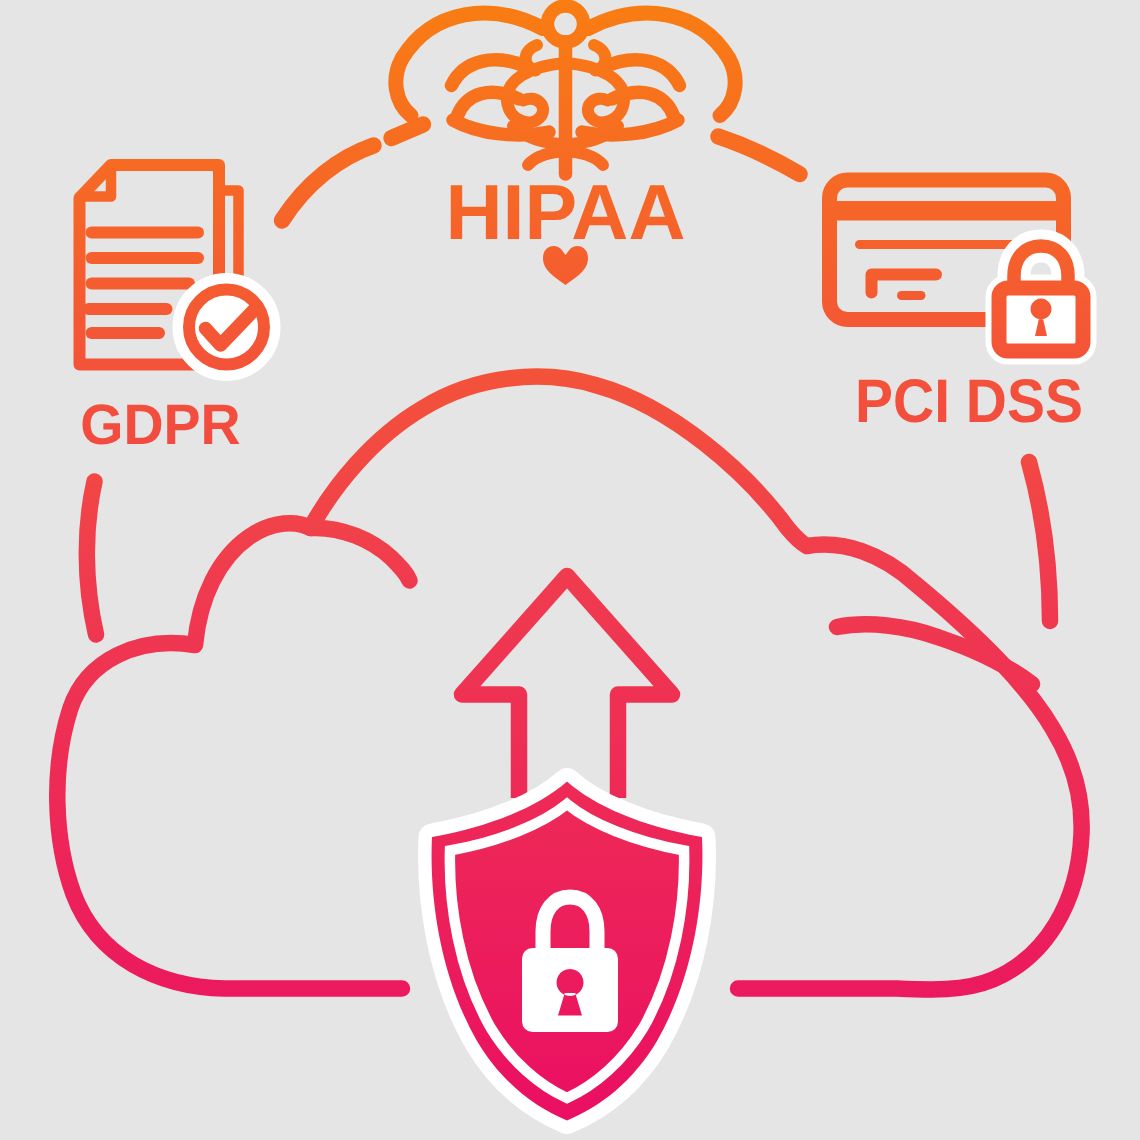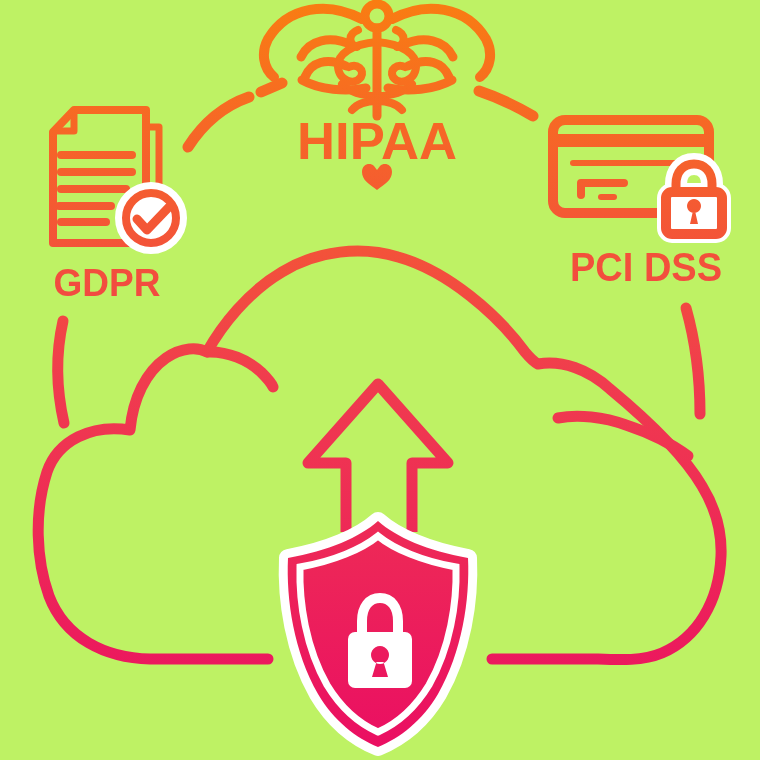--- a/index.html
+++ b/index.html
@@ -1,16 +1,16 @@
 <!DOCTYPE html>
 <html><head>
 <meta charset="utf-8">
 <style>
   html,body{margin:0;padding:0;background:#ffffff;}
-  .stage{position:relative;width:760px;height:760px;background:#bef264;overflow:hidden;
+  .stage{position:relative;width:760px;height:760px;background:#e5e5e5;overflow:hidden;
          font-family:"Liberation Sans",sans-serif;}
   svg{display:block;}
   text{font-family:"Liberation Sans","DejaVu Sans",sans-serif;font-weight:bold;}
 </style>
 </head>
 <body>
 
 <div class="stage">
 <svg width="760" height="760" viewBox="0 0 760 760">
   <defs>

